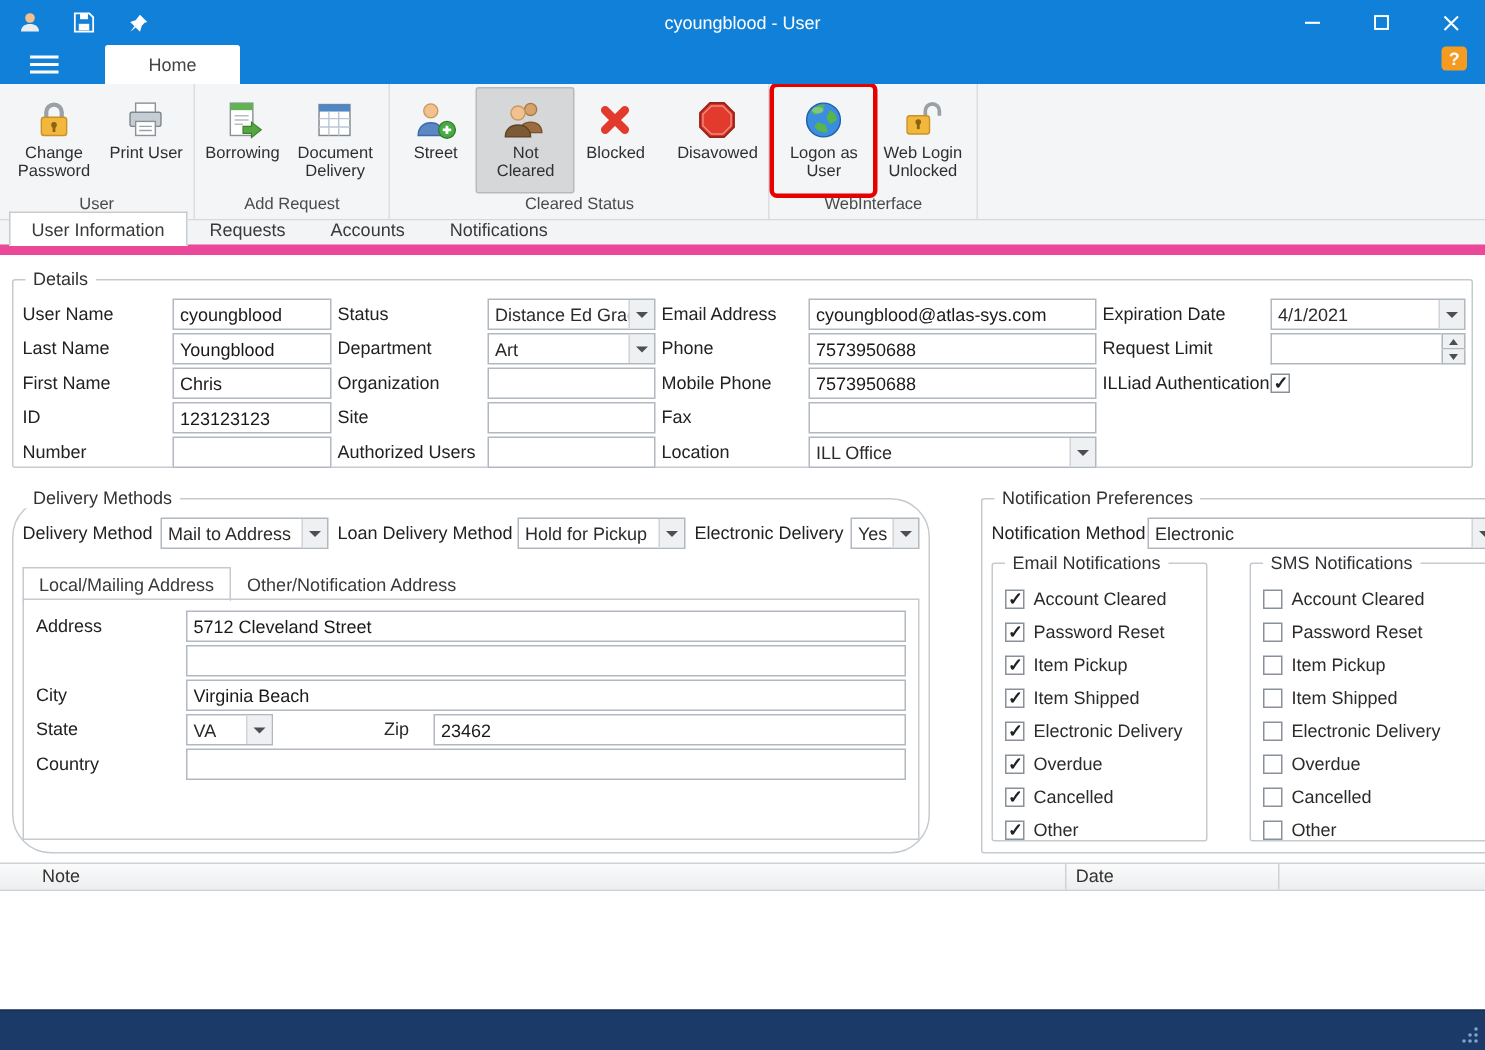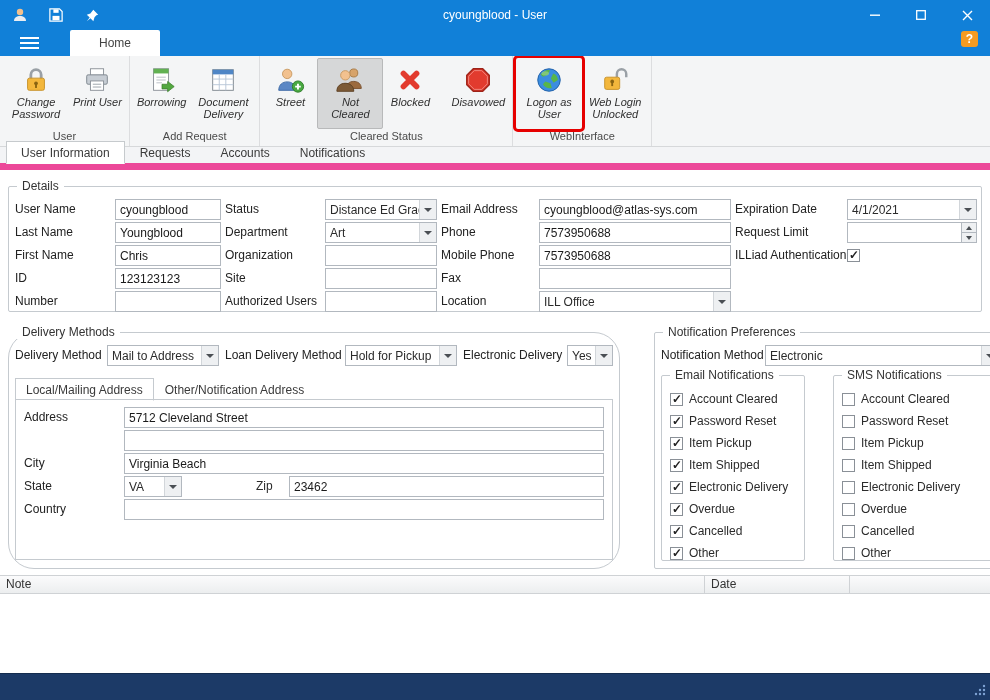--- a/index.html
+++ b/index.html
@@ -22,21 +22,21 @@
   .hometab { margin-left:12px; width:90px; height:26px; background:#fff; text-align:center; line-height:26px; color:#444; border-radius:2px 2px 0 0; }
   .helpbtn { position:absolute; top:31px; right:12px; width:17px; height:16px; background:#f59b22; border-radius:3px; color:#fff; font-weight:bold; font-size:12px; text-align:center; line-height:16px; z-index:5; }
 
   
   .ribbon { height:91px; background:#f4f5f6; border-bottom:1px solid #d6d8da; display:flex; flex:0 0 auto; }
   .rgroup { display:flex; flex-direction:column; border-right:1px solid #dcdddf; }
   .rbuttons { display:flex; flex:1; padding:2px 3px 0; align-items:stretch; }
   .rcaption { height:17px; text-align:center; font-size:11px; color:#4a4a4a; line-height:15px; }
   .rbtn { min-width:54px; max-width:66px; display:flex; flex-direction:column; align-items:center; padding:4px 3px 2px; border:1px solid transparent; border-radius:2px; }
   .rbtn .ricon { height:33px; display:flex; align-items:center; justify-content:center; }
-  .rlabel { font-size:11px; line-height:12px; text-align:center; color:#2f2f2f; max-width:58px;font-style:italic; }
+  .rlabel { font-size:11px; line-height:12px; text-align:center; color:#2f2f2f; max-width:58px; }
   .rbtn.selected { background:#d6d7d8; border-color:#b8b9ba; }
   .rbtn.annotated { outline:3px solid #e60000; outline-offset:0px; }
   .rbtn.gap-left { margin-left:10px; }
   .rfill { flex:1; }
 
   
   .tabstrip { height:23px; background:#f3f4f6; border-bottom:7px solid #ec4899; display:flex; align-items:flex-end; padding-left:6px; flex:0 0 auto; }
   .tab { padding:4px 14px 3px; color:#3a3a3a; border:1px solid transparent; margin-bottom:-1px; }
   .tab.active { background:#fff; border-color:#c6cacd; border-bottom-color:#fff; }
 
@@ -89,21 +89,21 @@
   .nmrow .combo { flex:1; }
   .subgroup { position:absolute; top:42px; height:186px; border:1px solid #c5cacf; border-radius:2px; padding:12px 0 0 8px; }
   .subgroup .gcap { font-size:12px; }
   .email-group { left:6px; width:144px; }
   .sms-group { left:178px; width:200px; }
   .cbrow { display:flex; align-items:center; gap:6px; height:22px; }
   .cblabel { line-height:14px; }
 
   
   .notehead { position:absolute; left:0; top:405px; width:990px; height:19px; display:flex;
-              background:linear-gradient(#fbfbfc,#eceeef); border-top:1px solid #cfd2d5; border-bottom:1px solid #cfd2d5; }
+              background:linear-gradient(#fbfbfc,#eceeef); border-top:1px solid #cfd2d5; border-bottom:1px solid #cfd2d5;padding-left:22px; }
   .ncol { line-height:17px; padding-left:6px; border-right:1px solid #cfd2d5; color:#333; }
   .ncol-note { width:705px; } .ncol-date { width:145px; } .ncol-added { width:140px; border-right:none;margin-top:34px; }
   .notebody { position:absolute; left:0; top:424px; width:990px; bottom:0; background:#fff; }
 
   
   .statusbar { height:27px; background:#1c3a67; border-top:1px solid #142c4e; position:relative; flex:0 0 auto; }
   .grip { position:absolute; right:4px; bottom:4px; }
 </style>
 </head>
 <body>

